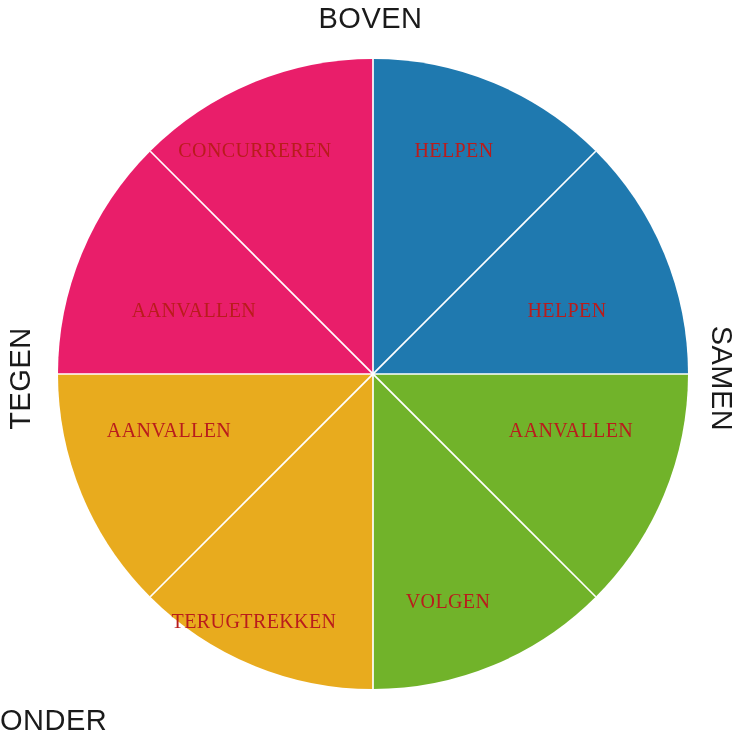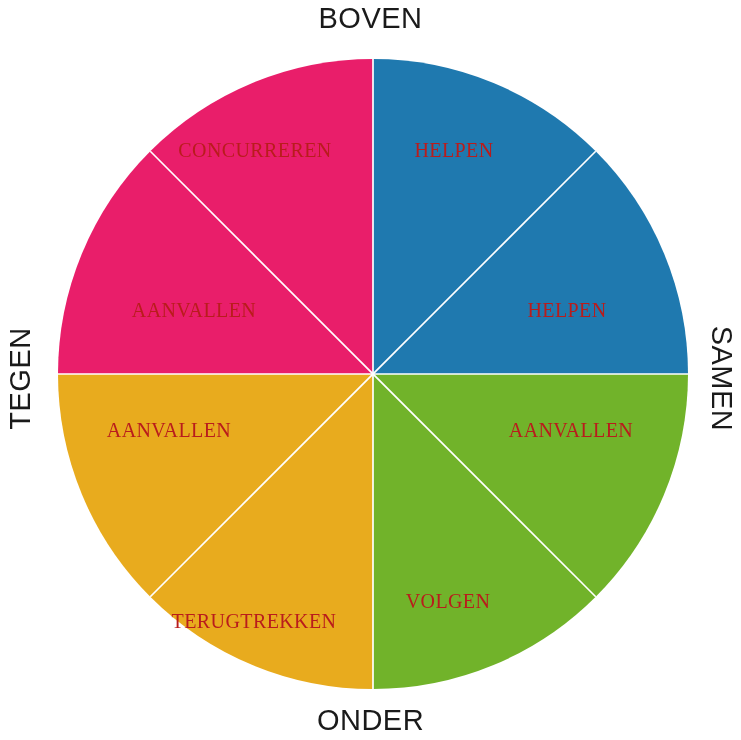--- a/index.html
+++ b/index.html
@@ -36,21 +36,21 @@
   #label-boven {
     left: 0;
     top: 2px;
     width: 741px;
     text-align: center;
   }
   #label-onder {
     left: 0;
     top: 704px;
     width: 741px;
-    text-align: center;
+    text-align: left;
   }
   #label-tegen {
     left: -50px;
     top: 362px;
     width: 140px;
     text-align: center;
     transform: rotate(-90deg);
     transform-origin: 50% 50%;
   }
   #label-samen {

